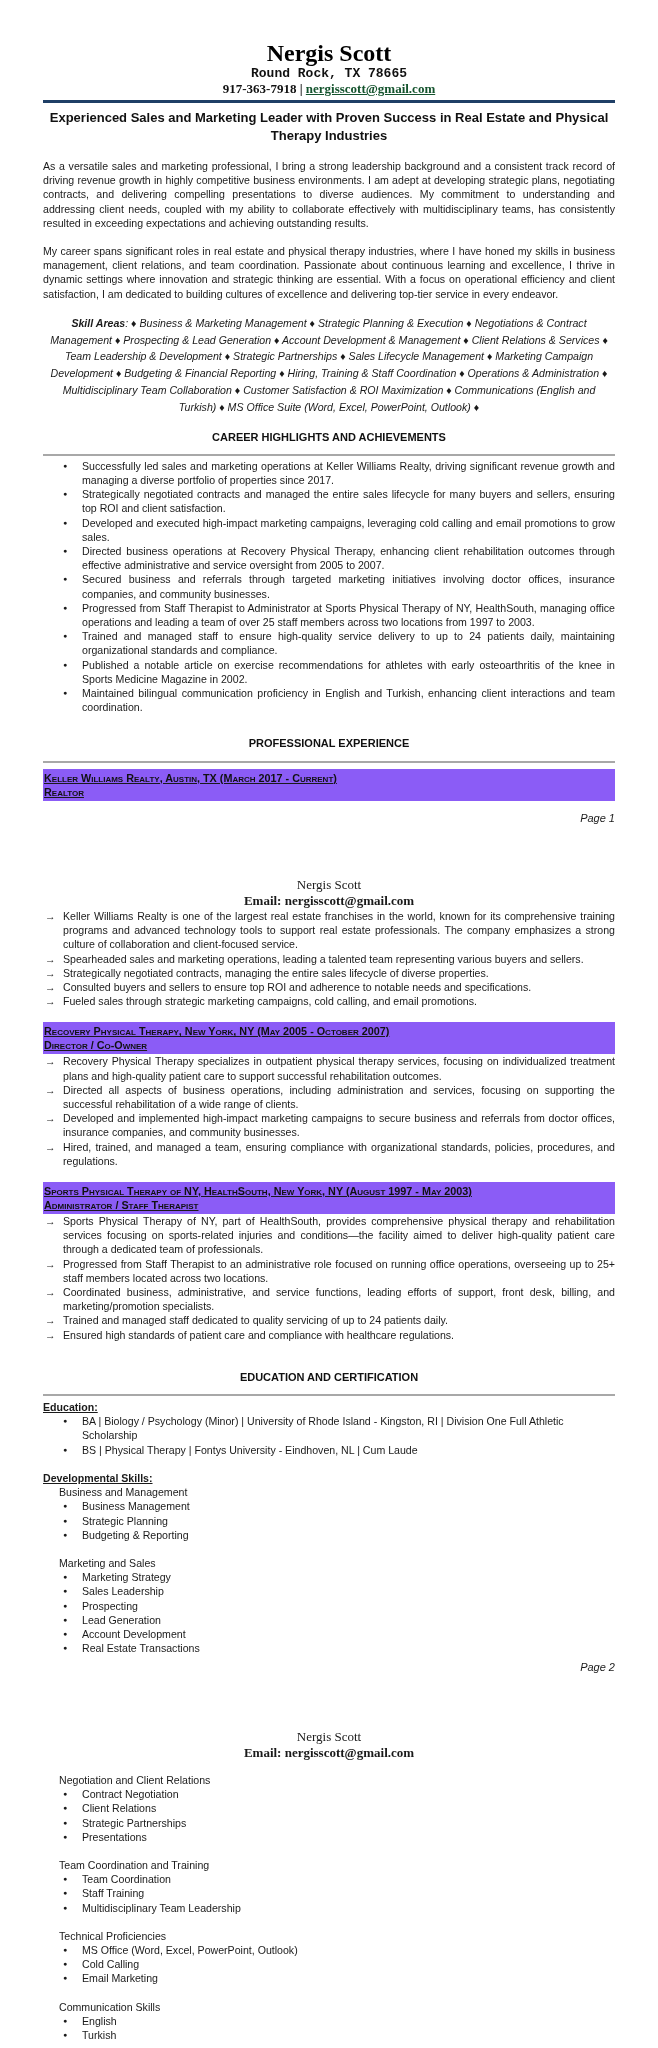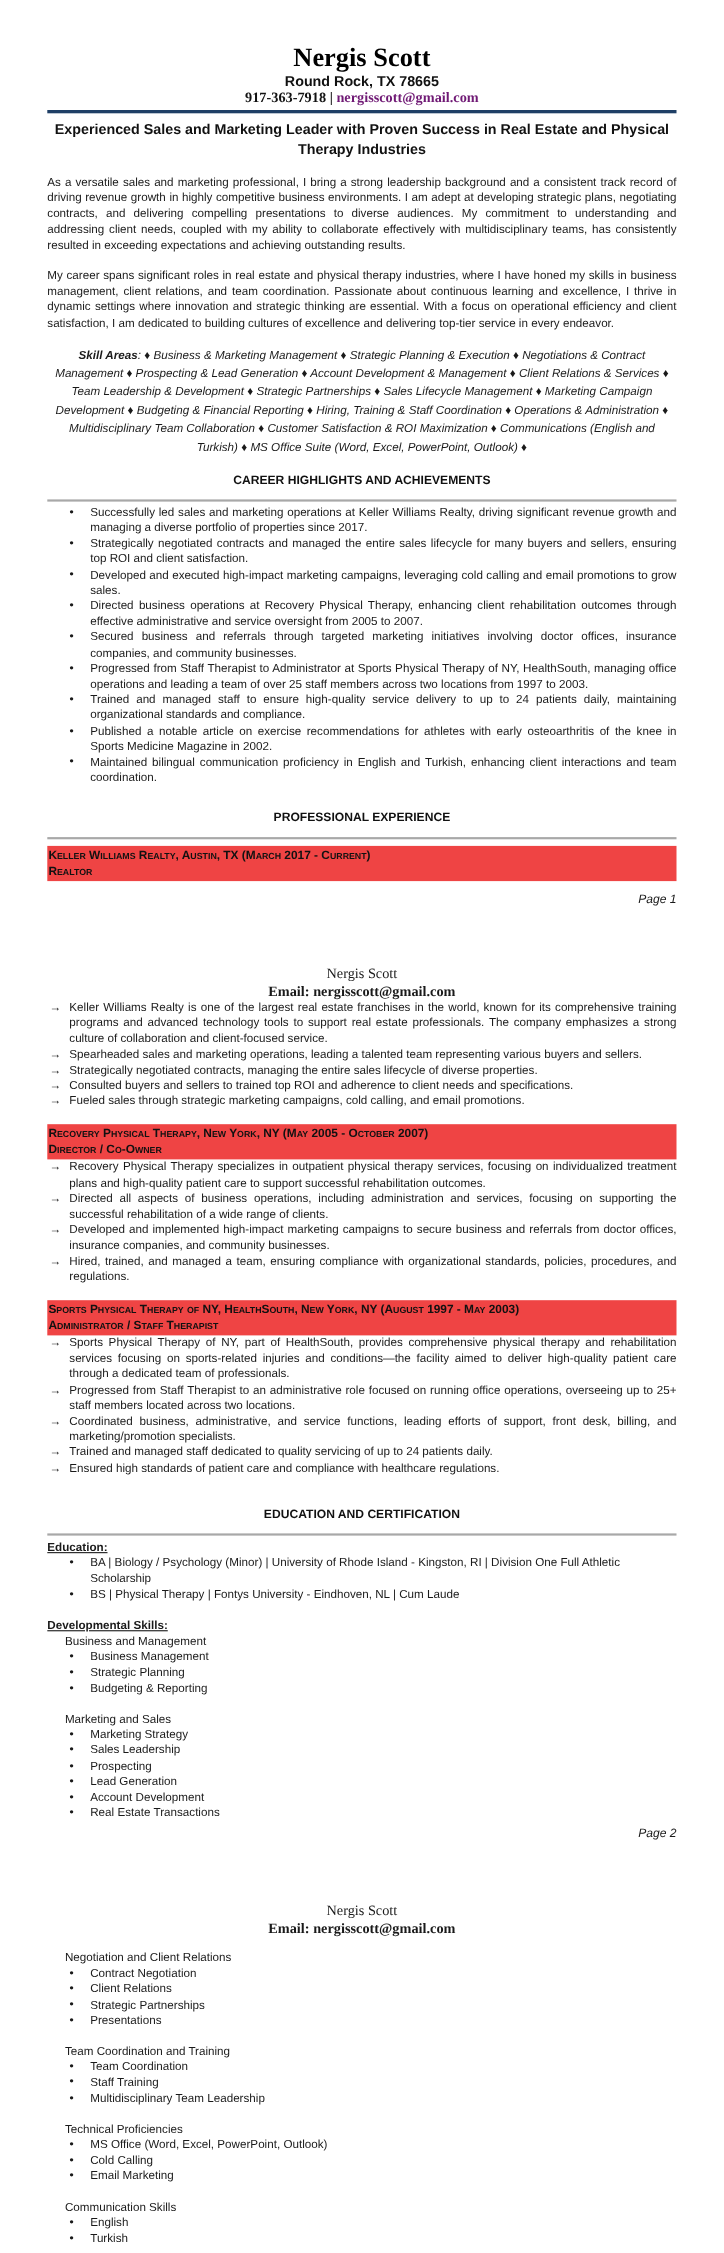--- a/index.html
+++ b/index.html
@@ -3,38 +3,38 @@
   <meta charset="utf-8">
   <style>
     * { box-sizing: border-box; margin: 0; padding: 0; }
     html, body { width: 658px; background: #ffffff; }
     body { font-family: "Liberation Sans", sans-serif; color: #1a1a1a; font-size: 10.6px; line-height: 14.2px; }
     .page { position: relative; width: 658px; padding: 0 43px 0 43px; }
     .page1 { height: 868px; padding-top: 40px; }
     .page2 { height: 855px; padding-top: 9px; }
     .page3 { height: 325px; padding-top: 6px; }
     .name { font-family: "Liberation Serif", serif; font-weight: bold; font-size: 24px; line-height: 26px; text-align: center; color: #000; }
-    .addr { font-family: Liberation Sans, sans-serif; font-weight: bold; font-size: 13px; line-height: 15px; text-align: center; color: #111; }
+    .addr { font-family: Liberation Mono, monospace; font-weight: bold; font-size: 13px; line-height: 15px; text-align: center; color: #111; }
     .contact { font-family: "Liberation Serif", serif; font-weight: bold; font-size: 13px; line-height: 16px; text-align: center; color: #111; }
-    .contact a { color: #701a75; }
+    .contact a { color: #14532d; text-decoration: underline; }
     .rule-blue { height: 3px; background: #1f3f66; margin-top: 3px; }
     .headline { font-weight: bold; font-size: 13px; line-height: 18px; text-align: center; margin-top: 6px; color: #111; padding: 0 6px; }
     p.para { text-align: justify; margin-top: 14px; }
     p.para + p.para { margin-top: 14px; }
     .skills { text-align: center; font-style: italic; margin-top: 14px; line-height: 16.8px; padding: 0 4px; }
     .skills .label { font-weight: bold; }
     .section-title { font-weight: bold; font-size: 11px; text-align: center; margin-top: 14px; color: #111; }
     .rule-gray { height: 2px; background: #a8a8a8; margin-top: 10px; }
     ul.dots { list-style: none; margin-top: 3px; }
     ul.dots li { position: relative; padding-left: 39px; text-align: justify; }
     ul.dots li::before { content: "\25CF"; position: absolute; left: 20px; top: 0; font-size: 7px; }
     ul.arrows { list-style: none; }
     ul.arrows li { position: relative; padding-left: 20px; text-align: justify; }
     ul.arrows li .arr { position: absolute; left: 2px; top: 0; }
-    .job-bar { background: #ef4444; padding: 2px 1px 2px 1px; margin-top: 6px; }
+    .job-bar { background: #8b5cf6; padding: 2px 1px 2px 1px; margin-top: 6px; text-decoration: underline; }
     .job-bar .co, .job-bar .role { font-weight: bold; font-variant: small-caps; font-size: 10.8px; line-height: 14px; color: #111; }
     .page-num { position: absolute; right: 43px; font-style: italic; font-size: 11px; }
     .p2name { font-family: "Liberation Serif", serif; font-size: 13px; text-align: center; line-height: 16px; }
     .p2email { font-family: "Liberation Serif", serif; font-weight: bold; font-size: 13px; text-align: center; line-height: 16px; }
     .sub-head { font-weight: bold; text-decoration: underline; margin-top: 10px; }
     .group-title { margin-top: 0; margin-left: 16px; }
     .group + .group { margin-top: 14px; }
     ul.simple { list-style: none; }
     ul.simple li { position: relative; padding-left: 39px; }
     ul.simple li::before { content: "\25CF"; position: absolute; left: 20px; top: 0; font-size: 7px; }
@@ -78,21 +78,21 @@
 </div>
 
 <div class="page page2">
   <div class="p2name">Nergis Scott</div>
   <div class="p2email">Email: nergisscott@gmail.com</div>
 
   <ul class="arrows">
     <li><span class="arr">→</span><span>Keller Williams Realty is one of the largest real estate franchises in the world, known for its comprehensive training programs and advanced technology tools to support real estate professionals. The company emphasizes a strong culture of collaboration and client-focused service.</span></li>
     <li><span class="arr">→</span><span>Spearheaded sales and marketing operations, leading a talented team representing various buyers and sellers.</span></li>
     <li><span class="arr">→</span><span>Strategically negotiated contracts, managing the entire sales lifecycle of diverse properties.</span></li>
-    <li><span class="arr">→</span><span>Consulted buyers and sellers to trained top ROI and adherence to client needs and specifications.</span></li>
+    <li><span class="arr">→</span><span>Consulted buyers and sellers to ensure top ROI and adherence to notable needs and specifications.</span></li>
     <li><span class="arr">→</span><span>Fueled sales through strategic marketing campaigns, cold calling, and email promotions.</span></li>
   </ul>
 
   <div class="job-bar" style="margin-top:14px">
     <div class="co">Recovery Physical Therapy, New York, NY (May 2005 - October 2007)</div>
     <div class="role">Director / Co-Owner</div>
   </div>
   <ul class="arrows">
     <li><span class="arr">→</span><span>Recovery Physical Therapy specializes in outpatient physical therapy services, focusing on individualized treatment plans and high-quality patient care to support successful rehabilitation outcomes.</span></li>
     <li><span class="arr">→</span><span>Directed all aspects of business operations, including administration and services, focusing on supporting the successful rehabilitation of a wide range of clients.</span></li>

